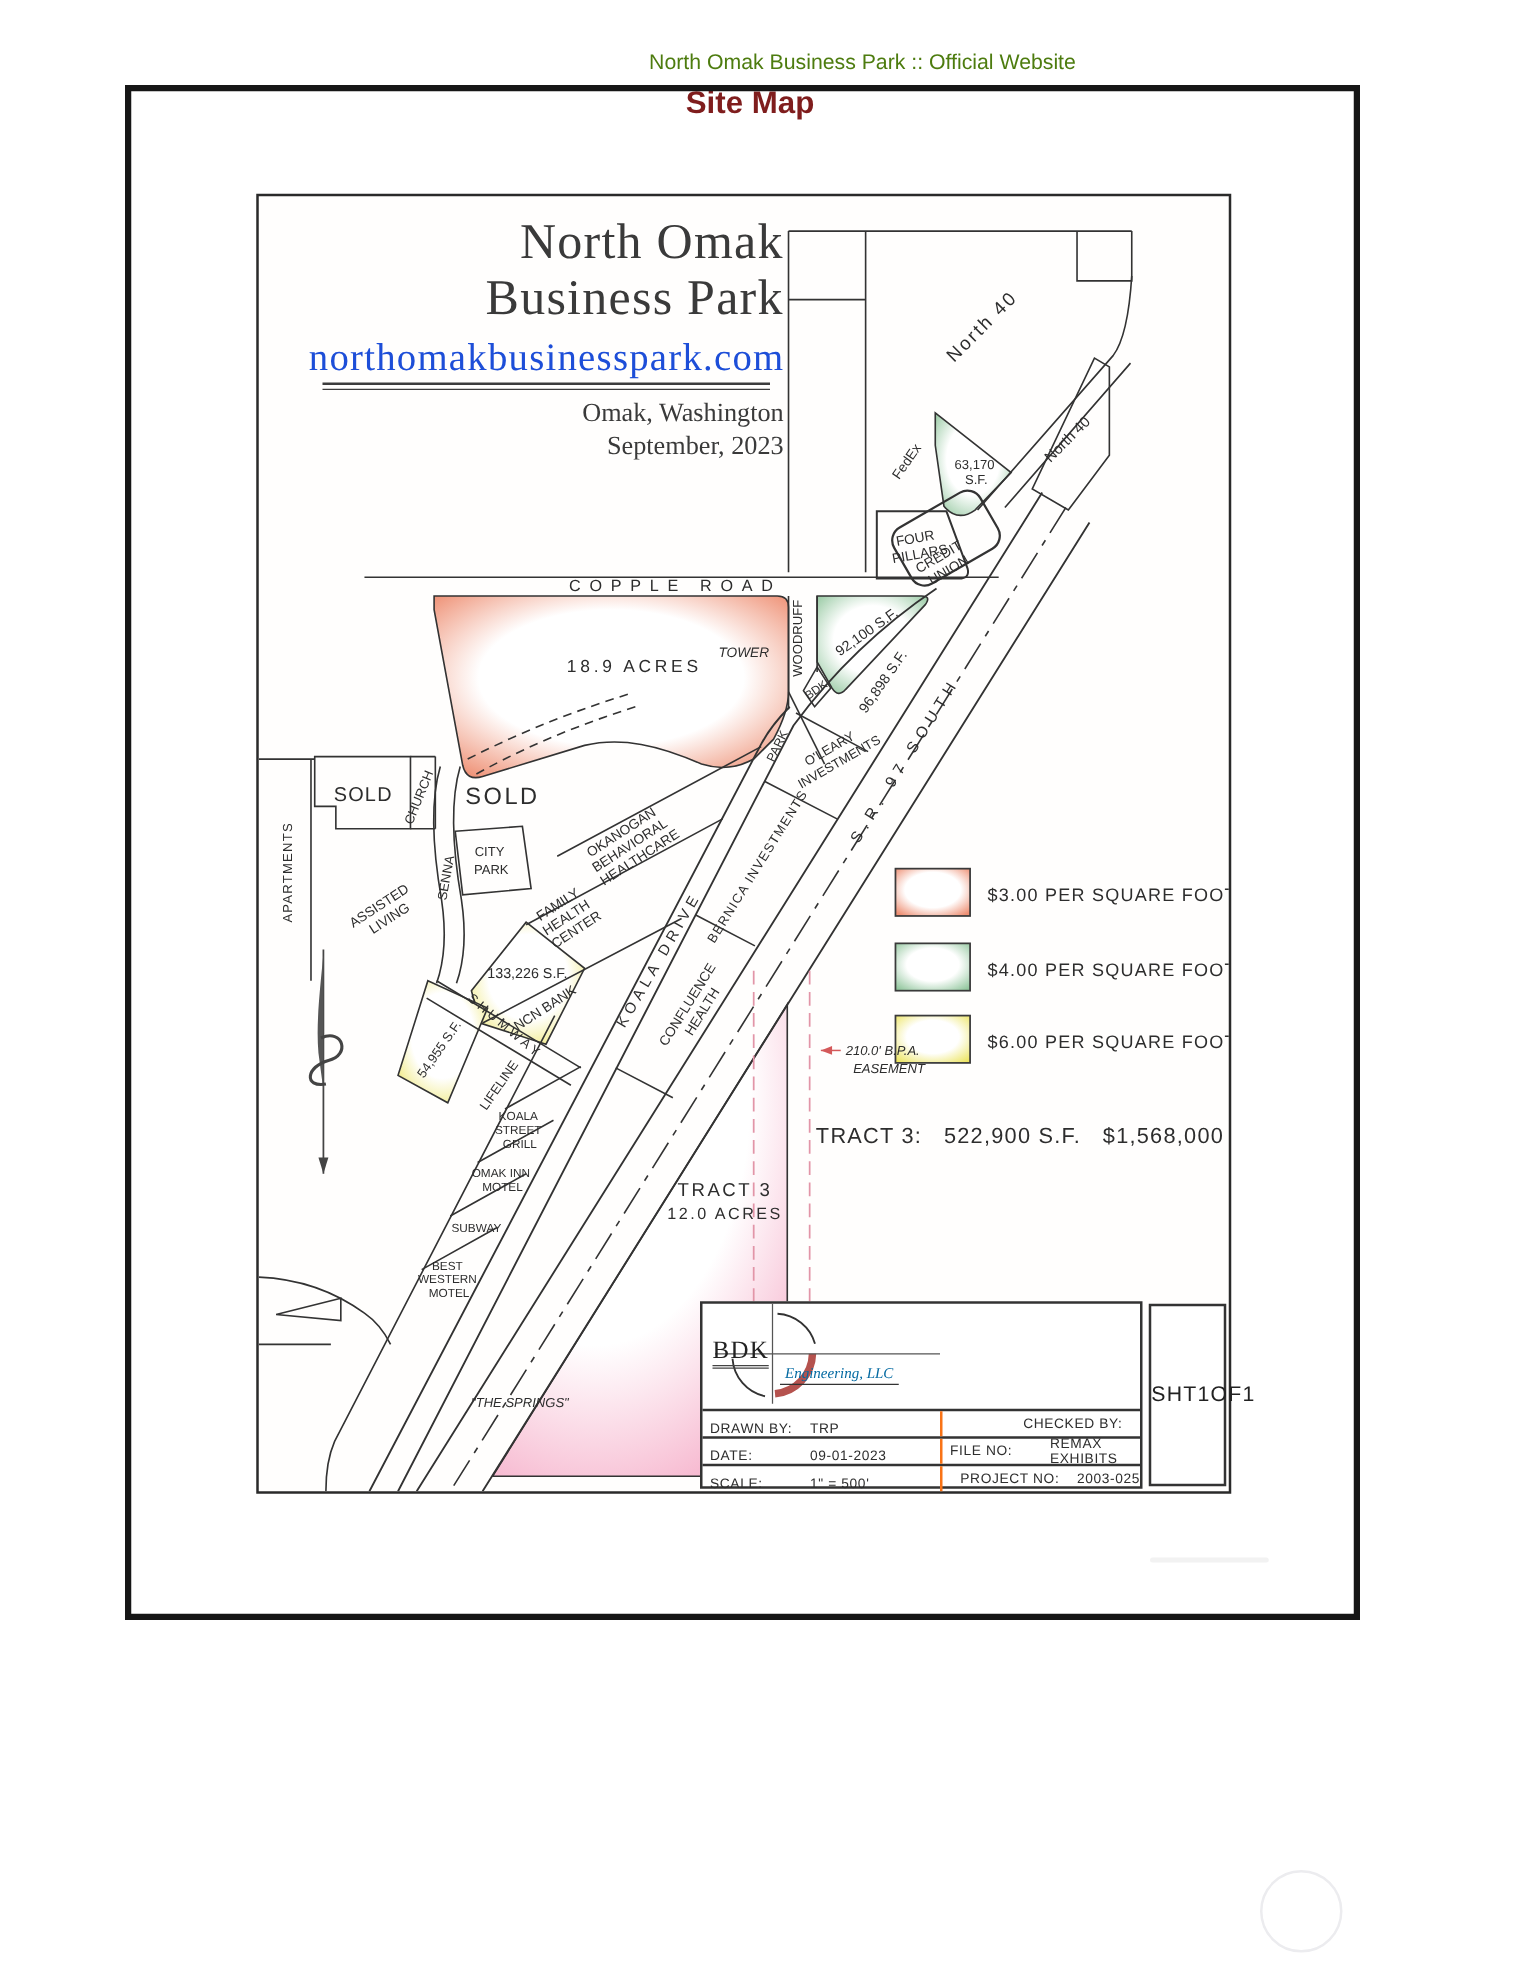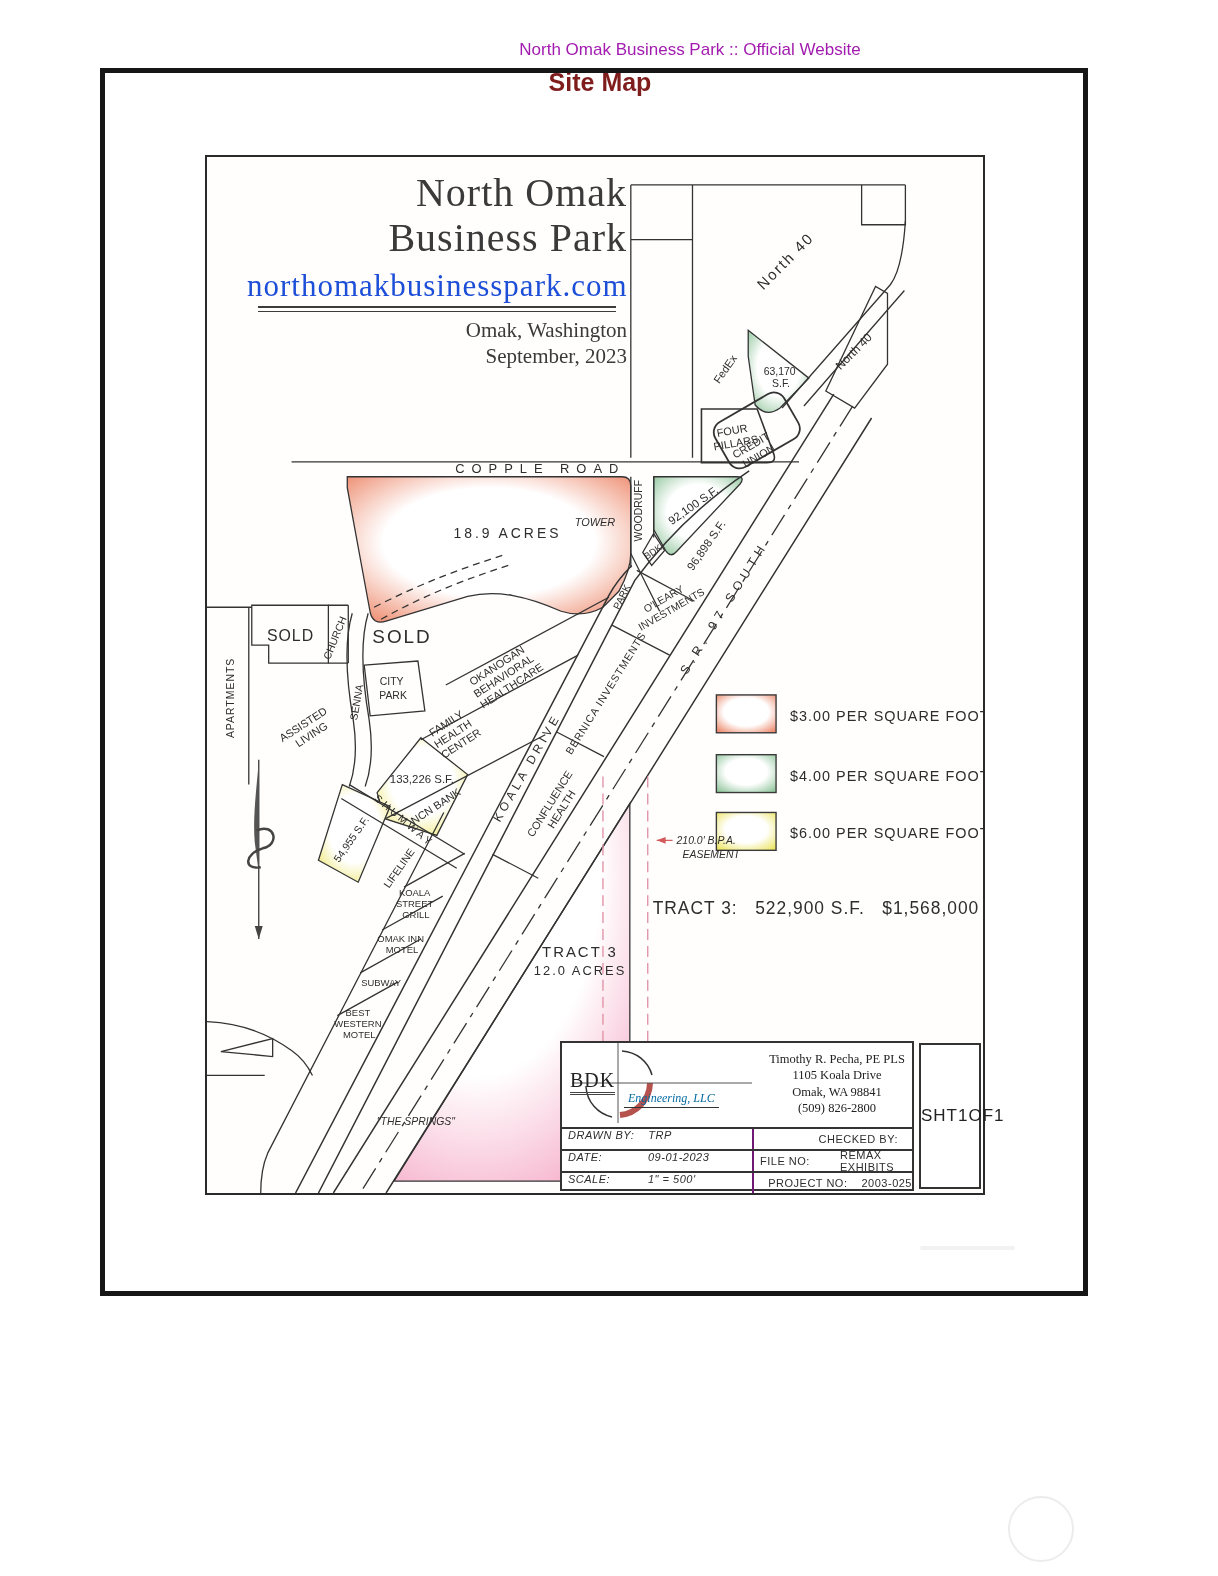--- a/index.html
+++ b/index.html
@@ -1,20 +1,20 @@
 <!DOCTYPE html>
 <html><head>
 <meta charset="utf-8">
 <style>
   html,body{margin:0;padding:0;background:#ffffff;}
   body{width:1218px;height:1576px;position:relative;overflow:hidden;
        font-family:"Liberation Sans",sans-serif;color:#2e2e2e;}
   .abs{position:absolute;}
   
-  .site-head{top:40px;left:430px;width:520px;text-align:center;font-size:17px;color:#a21caf;}
+  .site-head{top:40px;left:430px;width:520px;text-align:center;font-size:17px;color:#4d7c0f;}
   .page-head{top:68px;left:430px;width:340px;text-align:center;font-size:25px;font-weight:bold;color:#7f1d1d;}
   
   .outer-frame{left:100px;top:68px;width:988px;height:1228px;border:5px solid #161616;box-sizing:border-box;}
   
   .map{left:205px;top:155px;width:780px;height:1040px;border:2px solid #2a2a2a;box-sizing:border-box;background:#fffefd;}
   .map svg{position:absolute;left:0;top:0;}
   
   .tblock{left:40px;top:14px;width:380px;text-align:right;font-family:"Liberation Serif",serif;color:#3a3a3a;}
   .tblock .big{font-size:40px;line-height:1.12;letter-spacing:1px;}
   .tblock .web{font-size:31px;letter-spacing:1px;margin-top:7px;color:#1d4ed8;}
@@ -22,21 +22,21 @@
   .tblock .sm{font-size:21px;line-height:1.25;}
   
   .eng{left:353px;top:884px;width:354px;height:150px;border:2px solid #333;box-sizing:border-box;background:#fff;}
   .eng-top{height:84px;border-bottom:2px solid #333;display:flex;}
   .eng-logo{width:200px;position:relative;}
   .eng-logo .bdk{position:absolute;left:8px;top:26px;font-family:"Liberation Serif",serif;font-size:20px;letter-spacing:1px;color:#222;border-bottom:3px double #444;}
   .eng-logo .firm{position:absolute;left:62px;top:48px;font-family:"Liberation Serif",serif;font-size:12px;color:#0369a1;border-bottom:1.5px solid #333;padding:0 4px 1px 4px;font-style:italic;}
   .eng-contact{flex:1;text-align:center;font-family:"Liberation Serif",serif;font-size:12.5px;line-height:1.3;padding-top:8px;color:#222;}
   .eng-row{height:20px;display:flex;border-bottom:2px solid #333;font-size:11px;align-items:center;}
   .eng-row:last-child{border-bottom:none;}
-  .cell-l{width:190px;border-right:2px solid #701a75;height:100%;display:flex;align-items:flex-start;font-style:italic;}
+  .cell-l{width:190px;border-right:2px solid #f97316;height:100%;display:flex;align-items:flex-end;}
   .cell-r{flex:1;height:100%;display:flex;align-items:center;justify-content:flex-end;}
   .lab{display:inline-block;margin-left:6px;min-width:66px;letter-spacing:.5px;}
   .val{display:inline-block;margin-left:14px;letter-spacing:.5px;}
   
   .sht{left:712px;top:886px;width:62px;height:146px;border:2px solid #333;box-sizing:border-box;
        display:flex;justify-content:space-around;align-items:center;
        font-size:17px;letter-spacing:1px;color:#222;background:#fff;}
   
   .ghost-circle{left:1008px;top:1496px;width:62px;height:62px;border-radius:50%;border:2px solid #ececef;}
   .smudge{left:920px;top:1246px;width:95px;height:4px;background:#f2f2f2;border-radius:2px;}
@@ -265,26 +265,20 @@
       <div class="eng-logo">
         <svg width="200" height="82">
           <path d="M 60,8 A 33,33 0 0 1 90,32" stroke="#333" stroke-width="1.5" fill="none"></path>
           <path d="M 88,40 A 33,33 0 0 1 58,72" stroke="#b5524e" stroke-width="6" fill="none"></path>
           <path d="M 50,74 A 33,33 0 0 1 24,44" stroke="#333" stroke-width="1.5" fill="none"></path>
           <path d="M 56,0 V 80 M 10,40 H 190" stroke="#555" stroke-width="1" fill="none"></path>
         </svg>
         <span class="bdk">BDK</span>
         <span class="firm">Engineering, LLC</span>
       </div>
-      <div class="eng-contact">
-        <div>Timothy R. Pecha, PE PLS</div>
-        <div>1105 Koala Drive</div>
-        <div>Omak, WA  98841</div>
-        <div>(509) 826-2800</div>
-      </div>
     </div>
     <div class="eng-row">
       <div class="cell-l">
           <span class="lab">DRAWN BY:</span>
           <span class="val">TRP</span>
         </div>
       <div class="cell-r">
           <span class="lab">CHECKED BY:</span>
           <span class="val"></span>
         </div>

